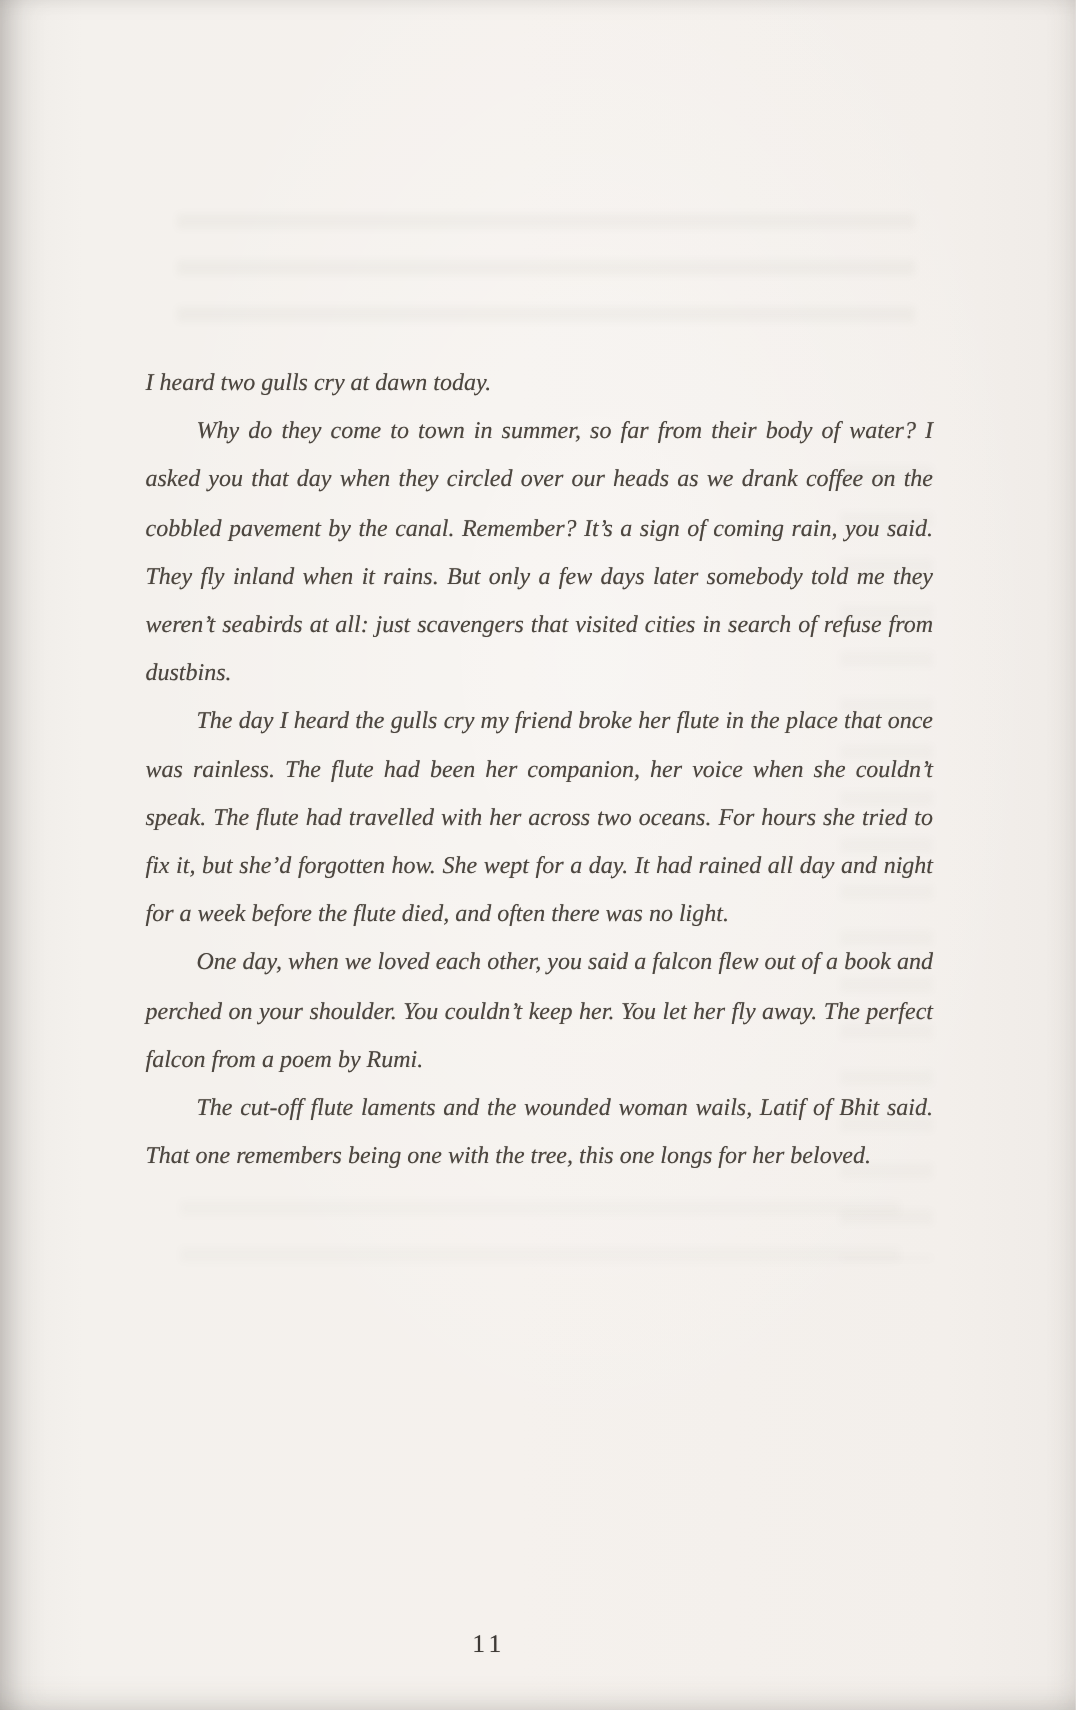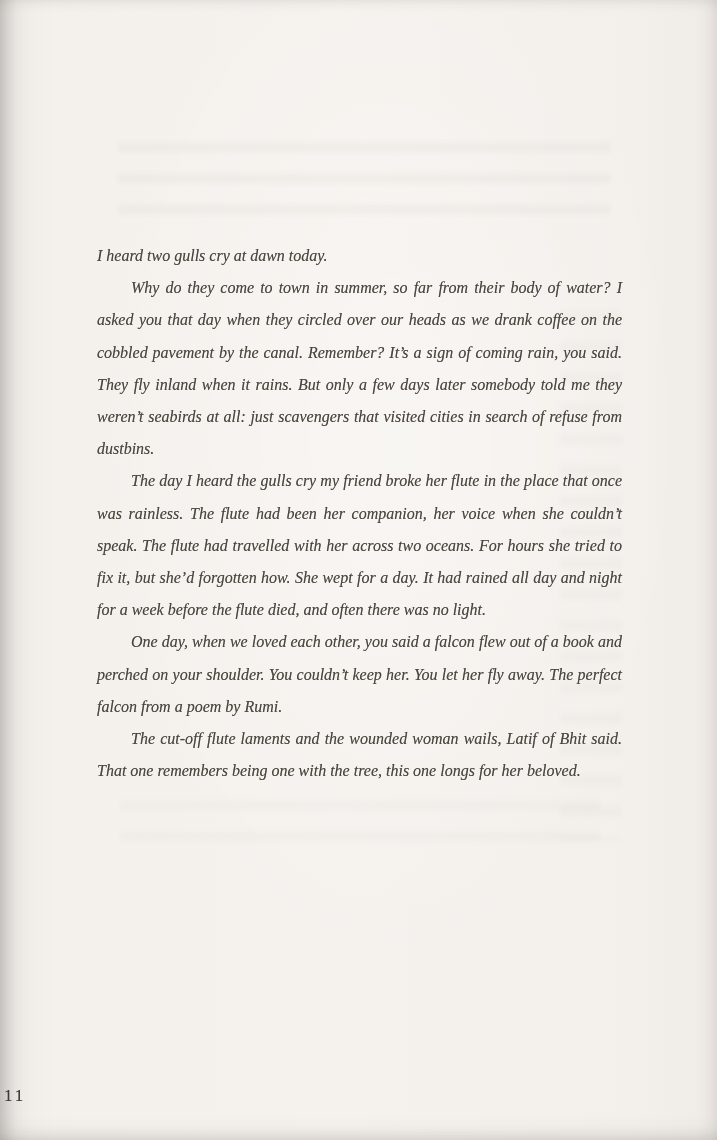--- a/index.html
+++ b/index.html
@@ -57,23 +57,24 @@
     margin: 0;
     padding: 0;
   }
 
   .text-block p.indented {
     text-indent: 34px;
   }
 
   .folio {
     position: absolute;
-    left: 4px;
+    left: 16px;
     top: 1086px;
     width: 620px;
+    text-align: center;
     font-style: normal;
     font-size: 17px;
     letter-spacing: 3px;
     color: #3e3a36;
     text-shadow: 0 0 0.5px rgba(62,58,54,0.6);
   }
 </style>
 </head>
 <body>
 

